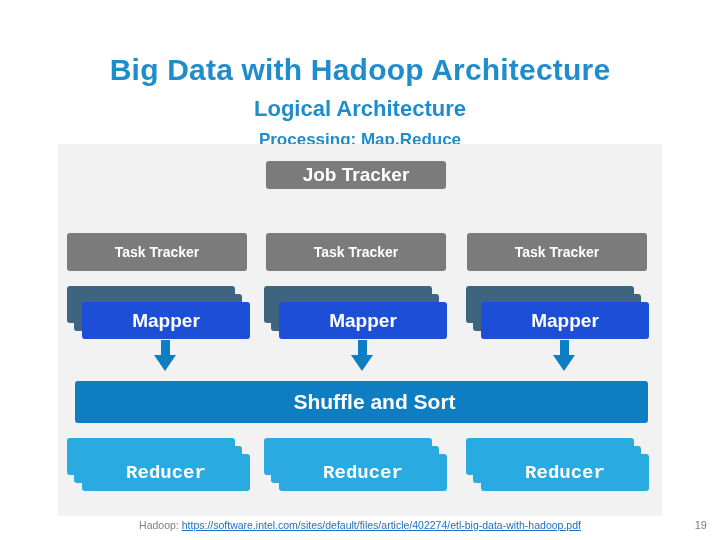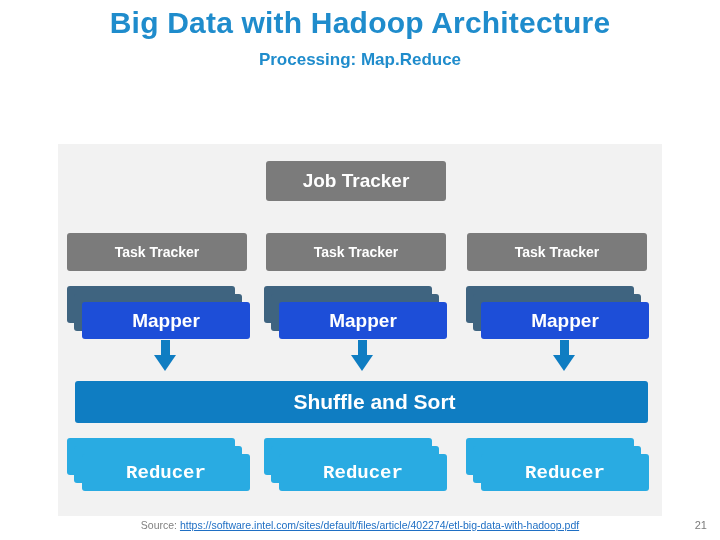--- a/index.html
+++ b/index.html
@@ -19,20 +19,21 @@
   .title-block {
     text-align: center;
     padding-top: 6px;
   }
   .title-main {
     font-size: 30px;
     font-weight: bold;
     color: #1f8ccc;
     letter-spacing: 0.2px;
     line-height: 1.15;
+    margin-top: 47px;
   }
   .title-sub {
     font-size: 22px;
     font-weight: bold;
     color: #1f8ccc;
     margin-top: 8px;
     line-height: 1.15;
   }
   .title-sub2 {
     font-size: 17px;
@@ -141,26 +142,27 @@
     top: 519px;
     font-size: 11px;
     color: #7b7b7b;
   }
 </style>
 </head>
 <body>
 
 <div class="title-block">
   <div class="title-main">Big Data with Hadoop Architecture</div>
+  <div class="title-sub">Logical Architecture</div>
   <div class="title-sub2">Processing: Map.Reduce</div>
 </div>
 
 <div class="diagram">
 
-  <div class="node grey" style="left:208px; top:17px; width:180px; height:40px;">
+  <div class="node grey" style="left:208px; top:17px; width:180px; height:28px;">
     <span>Job Tracker</span>
   </div>
 
   <div class="node grey task" style="left:9px; top:89px; width:180px; height:38px;">
     <span>Task Tracker</span>
   </div>
   <div class="node grey task" style="left:208px; top:89px; width:180px; height:38px;">
     <span>Task Tracker</span>
   </div>
   <div class="node grey task" style="left:409px; top:89px; width:180px; height:38px;">
@@ -212,16 +214,16 @@
 
   <div class="reducer-stack-l1" style="left:408px; top:294px; width:168px; height:37px;"></div>
   <div class="reducer-stack-l2" style="left:415px; top:302px; width:168px; height:37px;"></div>
   <div class="node reducer" style="left:423px; top:310px; width:168px; height:37px;">
     <span>Reducer</span>
   </div>
 
 </div>
 
 <div class="source">
-  <span>Source:</span>
+  <span>Hadoop:</span>
   <a href="#">https://software.intel.com/sites/default/files/article/402274/etl-big-data-with-hadoop.pdf</a>
 </div>
-<div class="page-num">21</div>
+<div class="page-num">19</div>
 
 </body></html>

